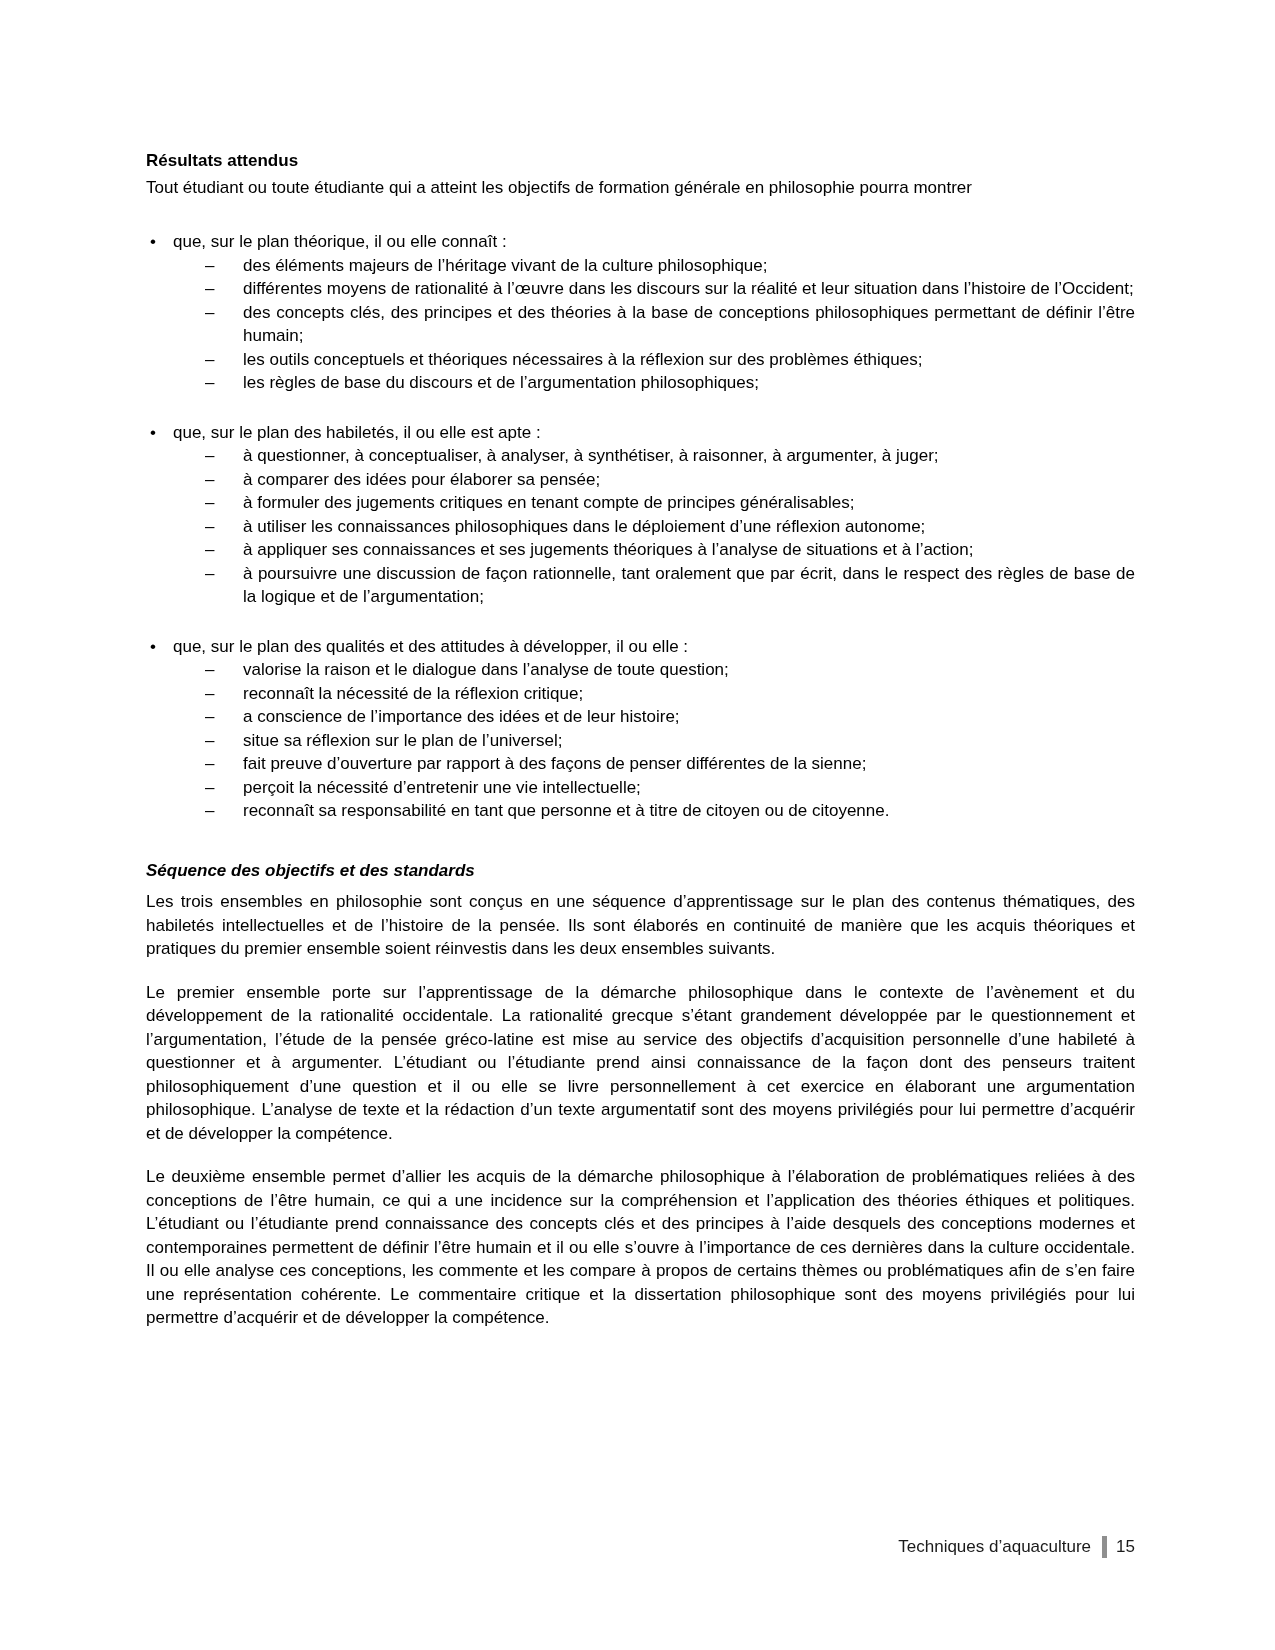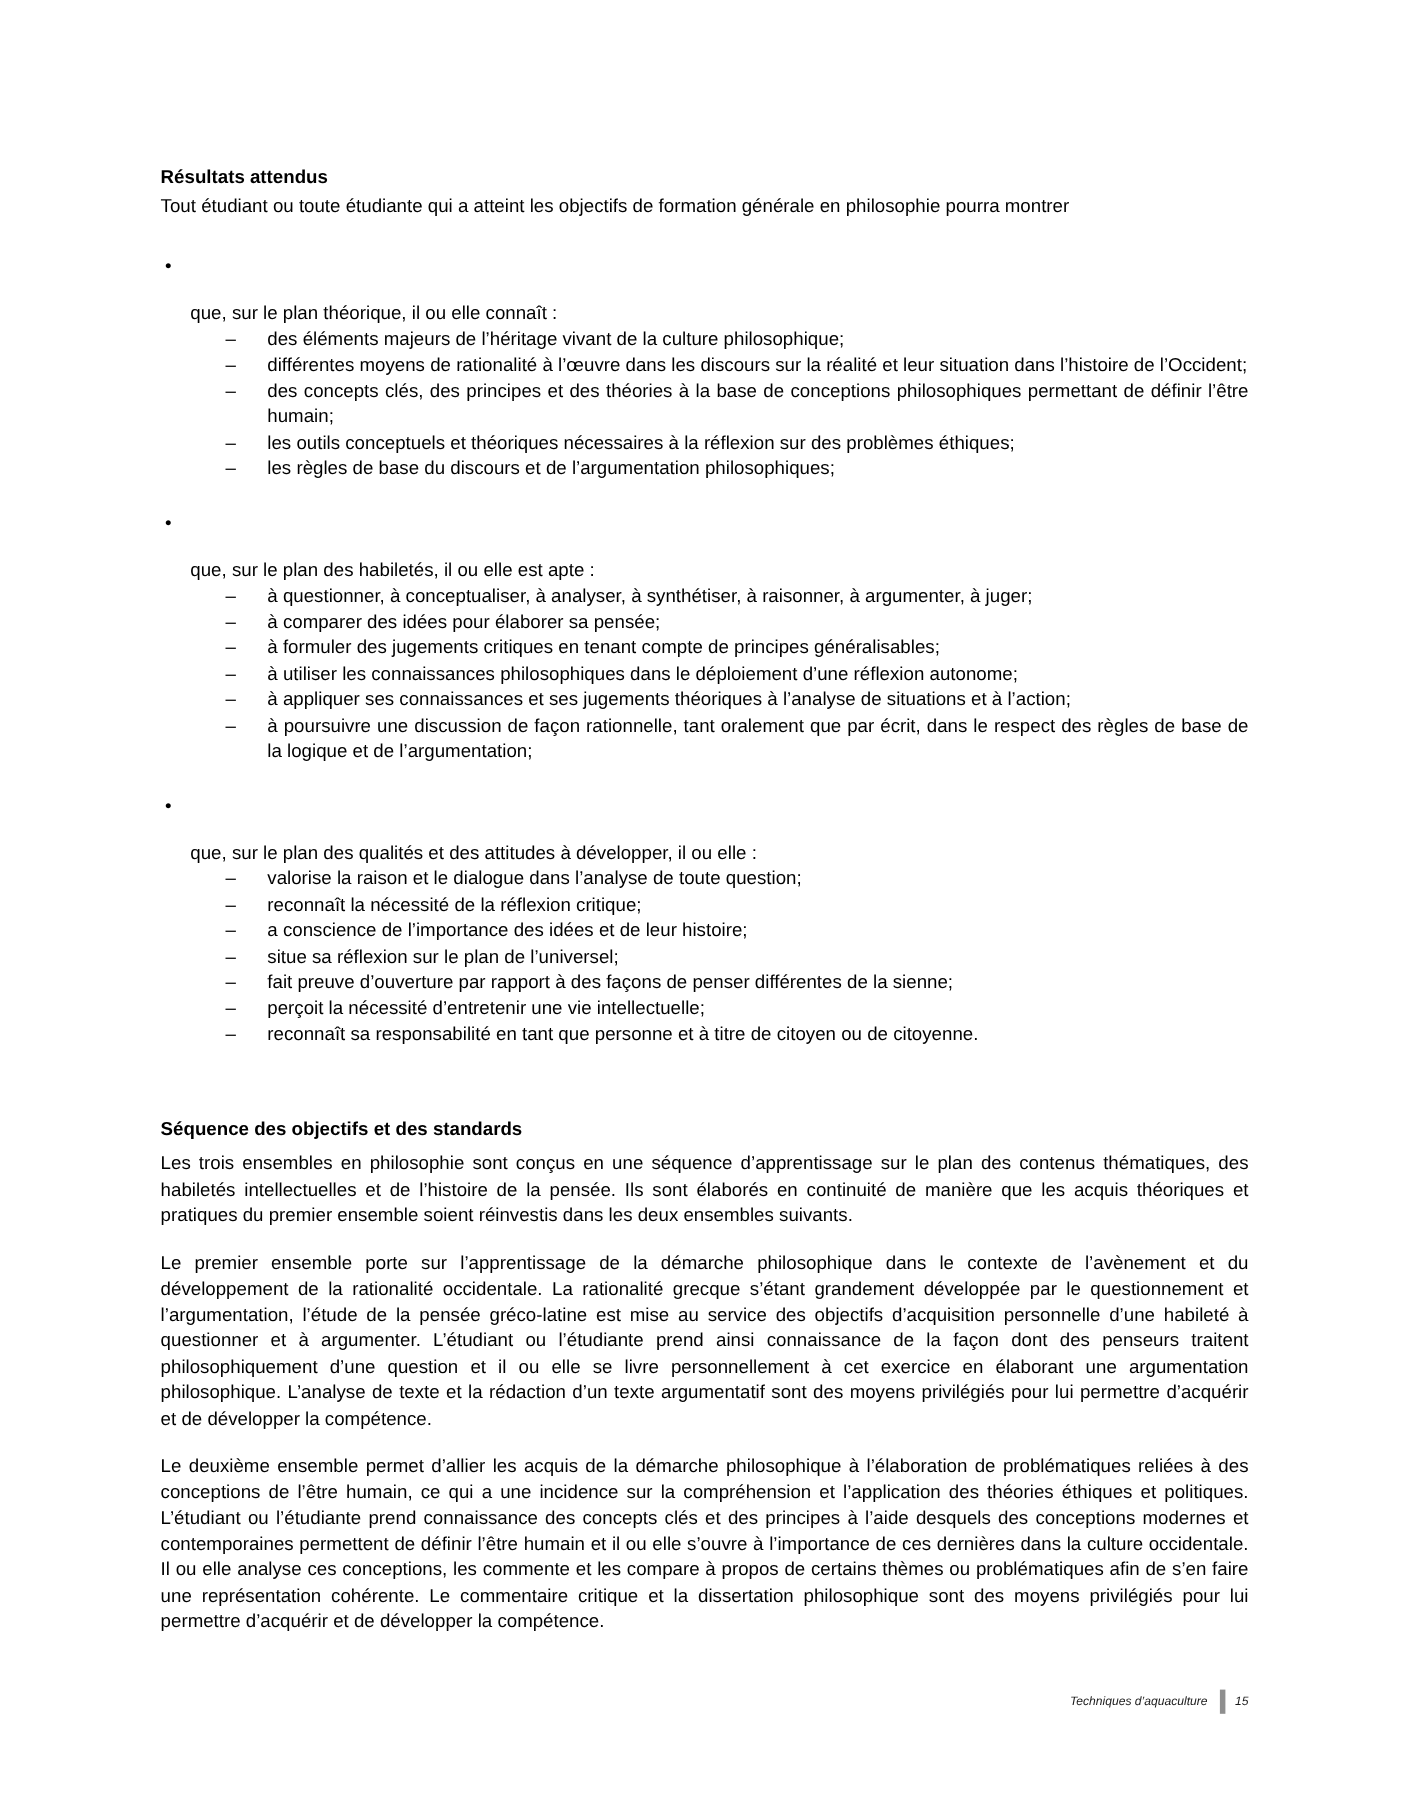--- a/index.html
+++ b/index.html
@@ -19,51 +19,50 @@
     width: 989px;
     font-size: 17px;
     line-height: 23.5px;
   }
   .heading {
     font-size: 17px;
     font-weight: bold;
     margin: 0 0 3px 0;
     line-height: 23.5px;
   }
-  .heading.second { margin: 63px 0 8px 0; }
+  .heading.second { margin: 36px 0 8px 0; font-style: italic; }
   .para {
     margin: 0;
     text-align: justify;
   }
   .para + .para { margin-top: 20px; }
   .group { margin-top: 26px; }
   .group.first { margin-top: 31px; }
   .lead { display: flex; }
   .bullet-marker {
     flex: none;
     width: 27px;
     box-sizing: border-box;
     padding-left: 4px;
   }
-  .lead-text { flex: 1; text-align: justify; margin-top: 43px; }
+  .lead-text { flex: 1; text-align: justify; }
   .item { display: flex; margin-left: 59px; }
   .dash-marker { flex: none; width: 38px; }
   .item-text { flex: 1; text-align: justify; }
   .footer {
     position: absolute;
     left: 146px;
     top: 1536px;
     width: 989px;
     display: flex;
     justify-content: flex-end;
     align-items: flex-start;
-    font-size: 11px;
+    font-size: 17px;
     line-height: 22px;
     color: #1a1a1a;
-    font-style: italic;
   }
   .footer-bar {
     display: inline-block;
     width: 5px;
     height: 22px;
     background: #8f8f8f;
     margin: 0 9px 0 11px;
   }
 </style>
 </head>

